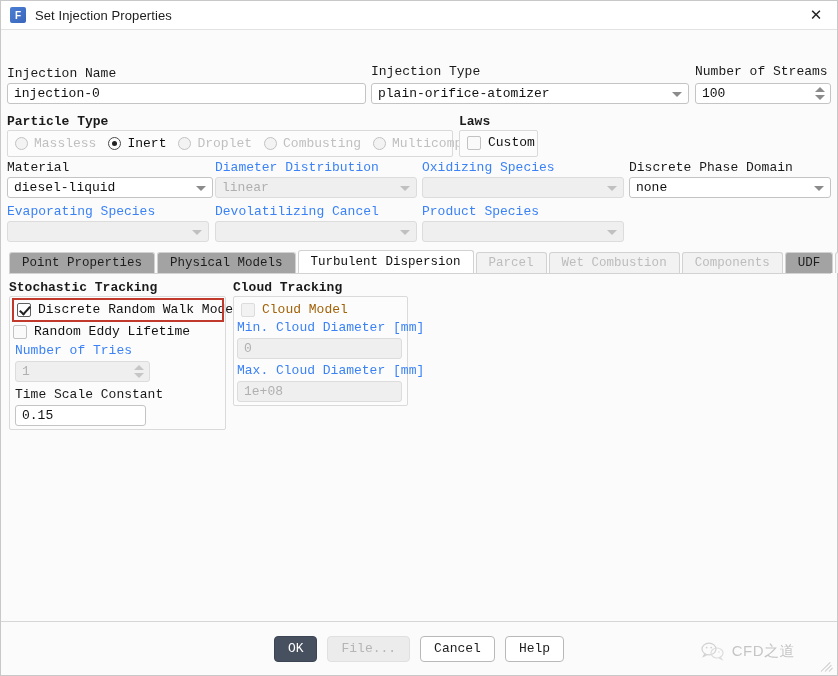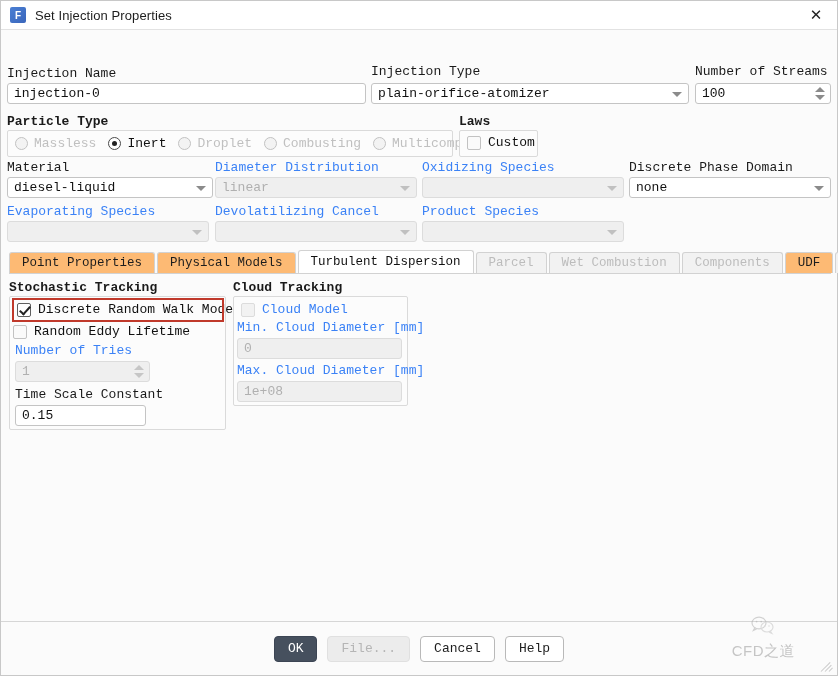--- a/index.html
+++ b/index.html
@@ -188,21 +188,21 @@
   .cb.on .box::after {
     content: "";
     position: absolute;
     left: 4px; top: 0px;
     width: 4px; height: 9px;
     border: solid #222;
     border-width: 0 2px 2px 0;
     transform: rotate(42deg);
   }
   .cb .txt { font-size: 13px; color: #111; }
-  .cb.dis .txt { color: #3b82f6; }
+  .cb.dis .txt { color: #a16207; }
   .cb.dis .box { border-color: #dcdcdc; background: #f2f2f2; }
 
   
   .group {
     position: absolute;
     border: 1px solid #dadada;
     background: #fcfcfc;
     border-radius: 2px;
   }
 
@@ -214,21 +214,21 @@
     display: flex;
     align-items: flex-end;
     border-bottom: 1px solid #d2d2d2;
   }
   .tab {
     height: 21px;
     line-height: 20px;
     padding: 0 12px;
     font-size: 12.5px;
     color: #1d1d1d;
-    background: #fdba74;
+    background: #a3a3a3;
     border: 1px solid #d2d2d2;
     border-bottom: none;
     border-radius: 3px 3px 0 0;
     margin-right: 2px;
     white-space: nowrap;
     cursor: pointer;
   }
   .tab.active {
     background: #ffffff;
     color: #111;
@@ -286,21 +286,20 @@
     cursor: default;
   }
 
   
   .watermark {
     position: absolute;
     right: 42px; bottom: 14px;
     display: flex; align-items: center; gap: 7px;
     opacity: .55;
     pointer-events: none;
-    flex-direction: column;
   }
   .watermark .wm-text {
     font-family: "Liberation Sans", sans-serif;
     font-size: 15px;
     color: #9a9a9a;
     letter-spacing: .5px;
   }
 
   .grip {
     position: absolute;

